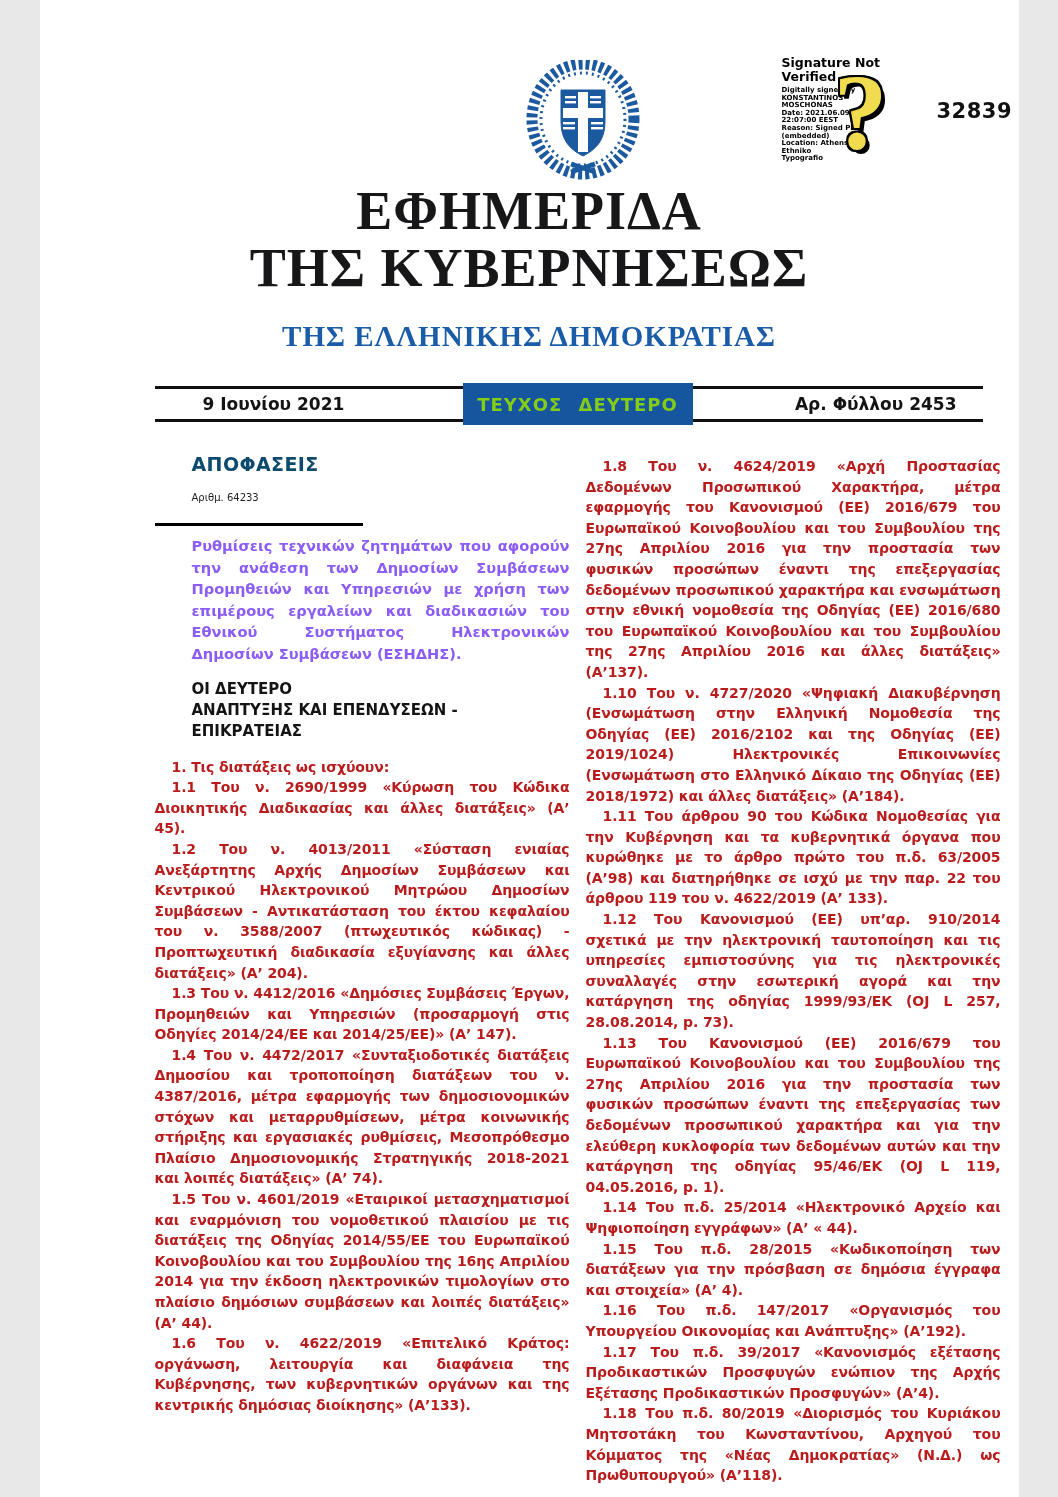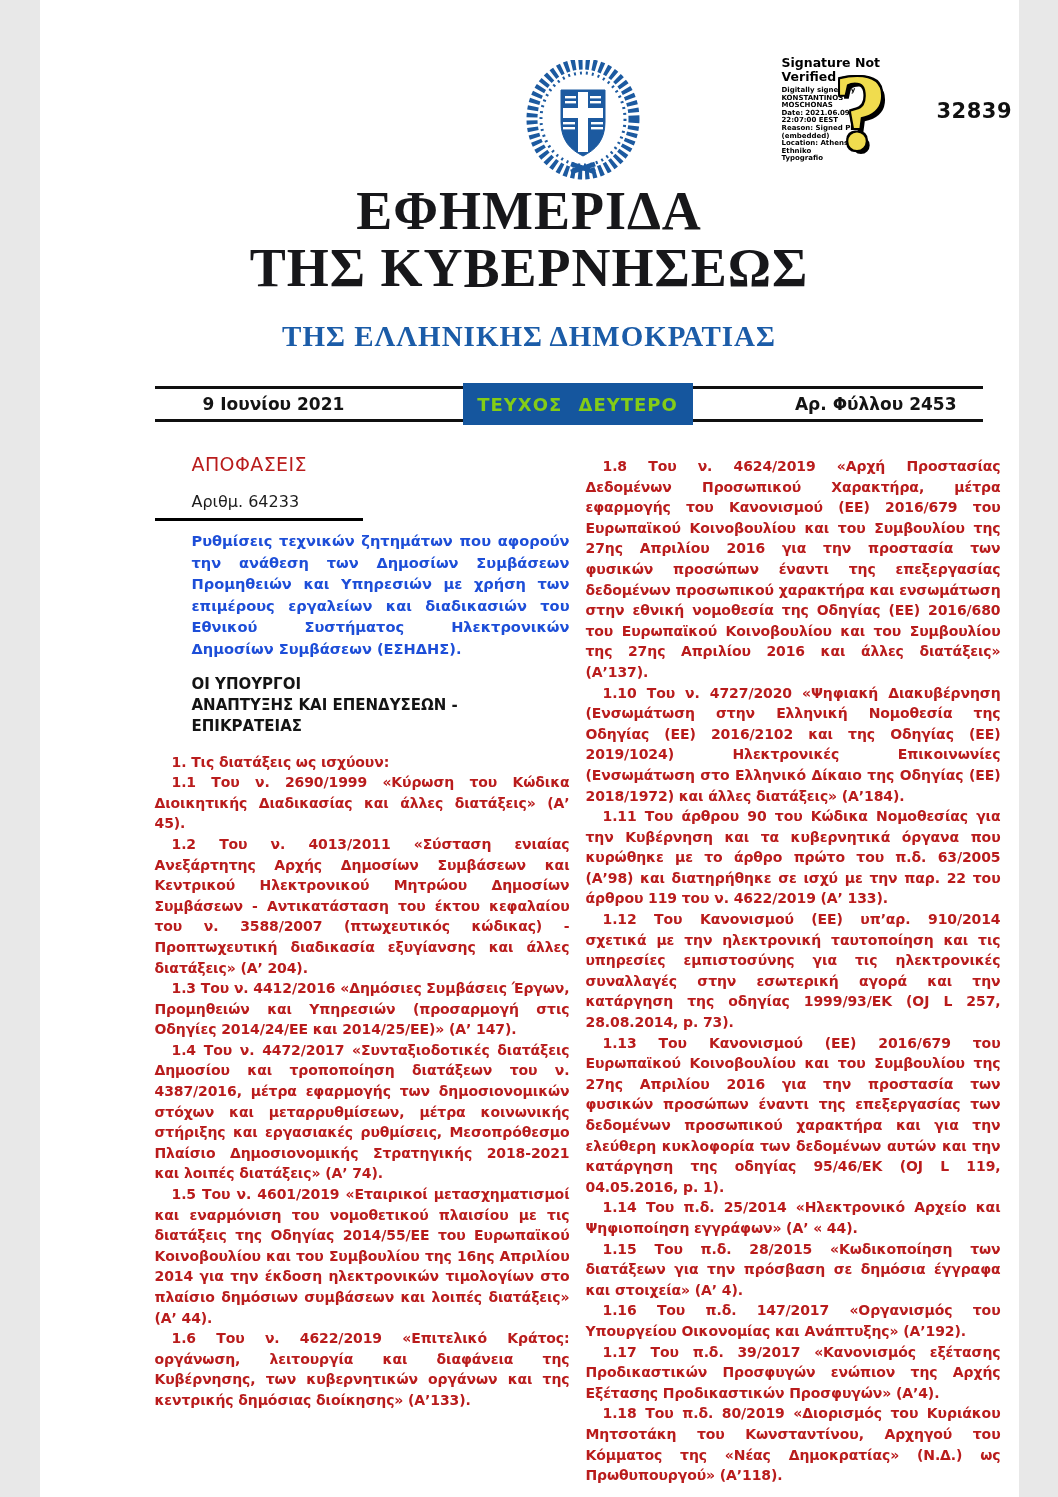--- a/index.html
+++ b/index.html
@@ -66,32 +66,32 @@
     font-size:17px;font-weight:bold;color:#141414;
   }
   
   .columns{
     position:absolute;left:115px;top:453px;width:846px;
     display:flex;gap:16px;
   }
   .col{width:415px;}
   .section-heading{
     margin:0 0 17px 0;padding-left:37px;
-    color:#b91c1c;font-size:19px;font-weight:normal;letter-spacing:0.4px;
+    color:#0c4a6e;font-size:19px;font-weight:bold;letter-spacing:0.4px;
   }
   .decision-number{
     box-sizing:border-box;width:208px;
-    padding-left:37px;padding-bottom:7px;
+    padding-left:37px;padding-bottom:20px;
     border-bottom:3px solid #000;
-    font-size:16px;color:#1d1d1d;
+    font-size:10px;color:#1d1d1d;
   }
   .decision-title{
     margin:9px 0 14px 0;padding-left:37px;
     font-weight:bold;font-size:14.6px;line-height:21.6px;
-    text-align:justify;color:#1d4ed8;
+    text-align:justify;color:#8b5cf6;
   }
   .authority{
     padding-left:37px;margin:0 0 15px 0;
     font-weight:bold;font-size:15px;line-height:21px;color:#141414;
     white-space:pre-line;
   }
   .col p.body{
     margin:0;font-size:14px;line-height:20.6px;
     text-align:justify;text-indent:17px;color:#b91c1c;
     letter-spacing:-0.1px;
@@ -149,21 +149,21 @@
     <span class="issue-box">ΤΕΥΧΟΣ ΔΕΥΤΕΡΟ</span>
     <span class="bar-issue">Αρ. Φύλλου 2453</span>
   </div>
 
   <div class="columns">
 
     <div class="col left">
       <h3 class="section-heading">ΑΠΟΦΑΣΕΙΣ</h3>
       <div class="decision-number">Αριθμ. 64233</div>
       <p class="decision-title">Ρυθμίσεις τεχνικών ζητημάτων που αφορούν την ανάθεση των Δημοσίων Συμβάσεων Προμηθειών και Υπηρεσιών με χρήση των επιμέρους εργαλείων και διαδικασιών του Εθνικού Συστήματος Ηλεκτρονικών Δημοσίων Συμβάσεων (ΕΣΗΔΗΣ).</p>
-      <div class="authority">ΟΙ ΥΠΟΥΡΓΟΙ
+      <div class="authority">ΟΙ ΔΕΥΤΕΡΟ
 ΑΝΑΠΤΥΞΗΣ ΚΑΙ ΕΠΕΝΔΥΣΕΩΝ - ΕΠΙΚΡΑΤΕΙΑΣ</div>
       <p class="body">1. Τις διατάξεις ως ισχύουν:</p>
       <p class="body">1.1 Του ν. 2690/1999 «Κύρωση του Κώδικα Διοικητικής Διαδικασίας και άλλες διατάξεις» (Α’ 45).</p>
       <p class="body">1.2 Του ν. 4013/2011 «Σύσταση ενιαίας Ανεξάρτητης Αρχής Δημοσίων Συμβάσεων και Κεντρικού Ηλεκτρονικού Μητρώου Δημοσίων Συμβάσεων - Αντικατάσταση του έκτου κεφαλαίου του ν. 3588/2007 (πτωχευτικός κώδικας) - Προπτωχευτική διαδικασία εξυγίανσης και άλλες διατάξεις» (Α’ 204).</p>
       <p class="body">1.3 Του ν. 4412/2016 «Δημόσιες Συμβάσεις Έργων, Προμηθειών και Υπηρεσιών (προσαρμογή στις Οδηγίες 2014/24/ΕΕ και 2014/25/ΕΕ)» (Α’ 147).</p>
       <p class="body">1.4 Του ν. 4472/2017 «Συνταξιοδοτικές διατάξεις Δημοσίου και τροποποίηση διατάξεων του ν. 4387/2016, μέτρα εφαρμογής των δημοσιονομικών στόχων και μεταρρυθμίσεων, μέτρα κοινωνικής στήριξης και εργασιακές ρυθμίσεις, Μεσοπρόθεσμο Πλαίσιο Δημοσιονομικής Στρατηγικής 2018-2021 και λοιπές διατάξεις» (Α’ 74).</p>
       <p class="body">1.5 Του ν. 4601/2019 «Εταιρικοί μετασχηματισμοί και εναρμόνιση του νομοθετικού πλαισίου με τις διατάξεις της Οδηγίας 2014/55/ΕΕ του Ευρωπαϊκού Κοινοβουλίου και του Συμβουλίου της 16ης Απριλίου 2014 για την έκδοση ηλεκτρονικών τιμολογίων στο πλαίσιο δημόσιων συμβάσεων και λοιπές διατάξεις» (Α’ 44).</p>
       <p class="body">1.6 Του ν. 4622/2019 «Επιτελικό Κράτος: οργάνωση, λειτουργία και διαφάνεια της Κυβέρνησης, των κυβερνητικών οργάνων και της κεντρικής δημόσιας διοίκησης» (Α’133).</p>
     </div>
 

